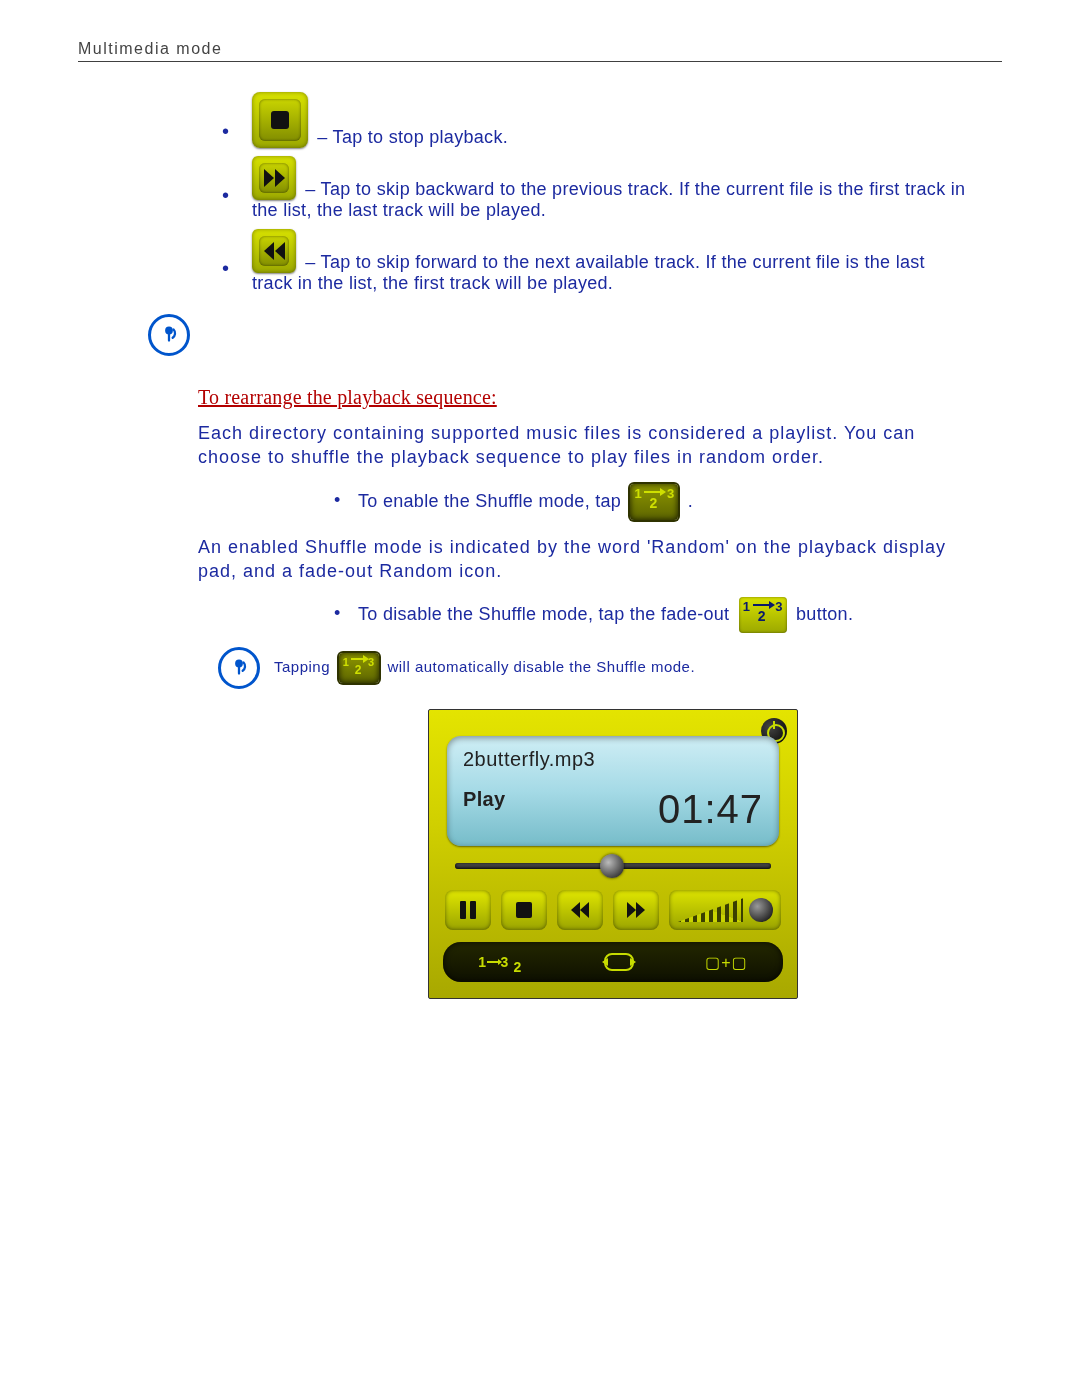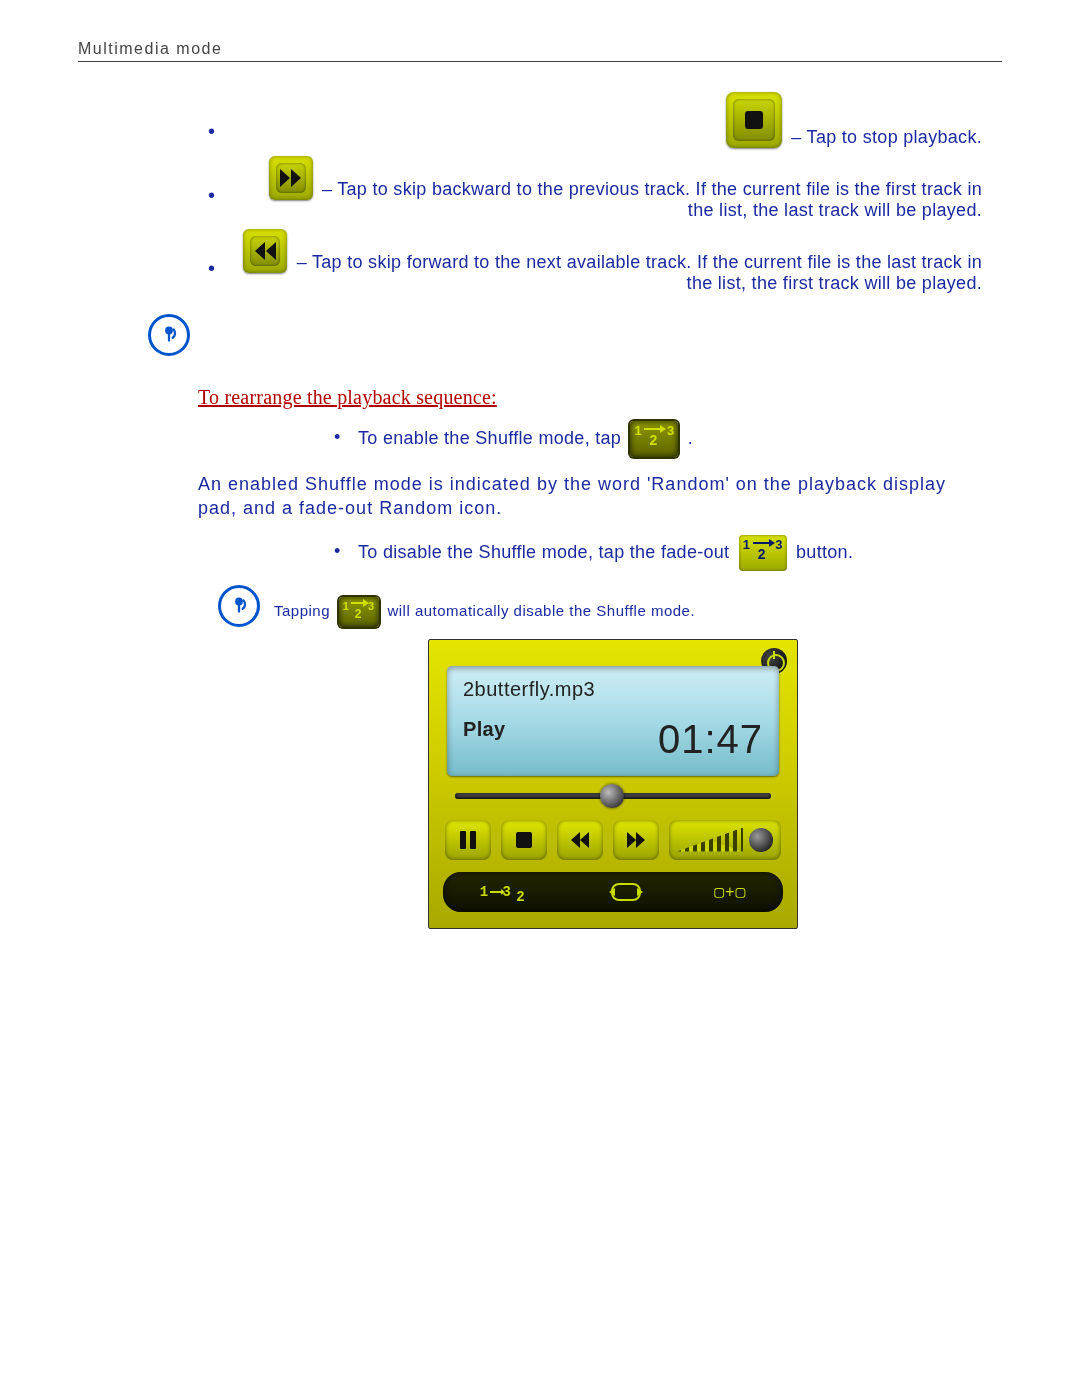--- a/index.html
+++ b/index.html
@@ -24,22 +24,21 @@
     color: #444;
     letter-spacing: 1.5px;
   }
   .content {
     padding-left: 120px;
     padding-right: 20px;
   }
   ul.main-list {
     list-style: none;
     padding-left: 0;
-    margin: 0;
-    text-align: right;
+    margin: 14px;
   }
   ul.main-list > li {
     position: relative;
     padding-left: 40px;
     margin-bottom: 8px;
   }
   ul.main-list > li::before {
     content: "•";
     position: absolute;
     left: 10px;
@@ -128,22 +127,22 @@
   .shuffle-icon .arr::after { content:""; position:absolute; right:-2px; top:-3px; border-left:6px solid #0a1a6a; border-top:4px solid transparent; border-bottom:4px solid transparent;}
   .shuffle-icon.dark .d1, .shuffle-icon.dark .d2, .shuffle-icon.dark .d3 { color:#cfe000; }
   .shuffle-icon.dark .arr { background:#cfe000; }
   .shuffle-icon.dark .arr::after { border-left-color:#cfe000; }
 
   ul.sub-list { list-style:none; padding-left:130px; margin: 8px 0 10px 0; }
   ul.sub-list li { position:relative; padding-left:30px; margin-bottom:8px; }
   ul.sub-list li::before { content:"•"; position:absolute; left:6px; top:6px; }
 
   .note-row2 {
-    display:flex; align-items:flex-end; gap:14px;
-    margin: 14px 0 12px 20px;
+    display:flex; align-items:center; gap:14px;
+    margin: 14px 0 20px 20px;
   }
 
   
   .player {
     width: 368px;
     margin: 10px auto 40px 230px;
     background: linear-gradient(to bottom, #e4e400 0%, #d0cf00 40%, #a8a800 100%);
     border: 1px solid #333;
     border-radius: 2px;
     position:relative;
@@ -156,21 +155,21 @@
   .player .pwr::before {
     content:""; position:absolute; left:6px; top:6px; width:14px; height:14px; border:2px solid #c7dc00; border-radius:50%;
   }
   .player .pwr::after {
     content:""; position:absolute; left:12px; top:3px; width:2px; height:8px; background:#c7dc00;
   }
   .player .display {
     margin: 26px 18px 12px 18px;
     height: 110px;
     background: linear-gradient(to bottom, #cfeef5 0%, #a5dae6 50%, #76bcc9 100%);
-    border-radius: 5px;
+    border-radius: 14px;
     box-shadow: inset 0 2px 6px rgba(0,0,0,.4), 0 1px 2px rgba(0,0,0,.5);
     position:relative;
     color:#222;
     font-family: Arial, sans-serif;
   }
   .player .display .fname { position:absolute; top:12px; left:16px; font-size:20px; letter-spacing:.5px;}
   .player .display .state { position:absolute; top:52px; left:16px; font-size:20px; font-weight:bold;}
   .player .display .time  { position:absolute; right:16px; bottom:14px; font-size:40px; letter-spacing:1px; font-family: Arial, sans-serif; }
   .player .pslider {
     margin: 6px 26px 14px 26px; height:16px; position:relative;
@@ -220,21 +219,21 @@
   .player .bottom-bar {
     margin: 4px 14px 6px 14px;
     background: linear-gradient(to bottom,#232700,#0e1000);
     border-radius: 18px;
     height:40px;
     display:flex; align-items:center; justify-content:space-around;
     box-shadow: inset 0 0 6px rgba(0,0,0,.8);
   }
   .bbtn {
     color:#c7dc00; font-size:14px; display:flex; align-items:center; gap:17px;
-    font-family: Liberation Mono, monospace; position:relative;
+    font-family: Liberation Sans, sans-serif; position:relative;
   }
   .bbtn .mini-shuffle { display:inline-flex; align-items:center; font-weight:bold;}
   .bbtn .loop {
     width:26px; height:14px; border:2px solid #c7dc00; border-radius:8px; position:relative;
   }
   .bbtn .loop::before, .bbtn .loop::after {
     content:""; position:absolute; width:0; height:0;
   }
   .bbtn .loop::before { right:-4px; top:3px; border-left:6px solid #c7dc00; border-top:4px solid transparent; border-bottom:4px solid transparent;}
   .bbtn .loop::after  { left:-4px; bottom:3px; border-right:6px solid #c7dc00; border-top:4px solid transparent; border-bottom:4px solid transparent;}
@@ -284,20 +283,21 @@
         <path d="M12 10 V18"></path>
         <path d="M17 6 a6 6 0 0 1 -1 9"></path>
       </svg>
     </span>
   </div>
 
 </div>
 
 <div style="padding-left:120px; padding-right:40px;">
   <div class="section-heading">To rearrange the playback sequence:</div>
+  <div class="body-text">Each directory containing supported music files is considered a playlist. You can choose to shuffle the playback sequence to play files in random order.</div>
 
   <ul class="sub-list">
     <li>
       <span>To enable the Shuffle mode, tap </span>
       <span class="shuffle-icon dark">
         <span class="d1">1</span><span class="arr"></span><span class="d3">3</span><span class="d2">2</span>
       </span>
       <span>.</span>
     </li>
   </ul>

